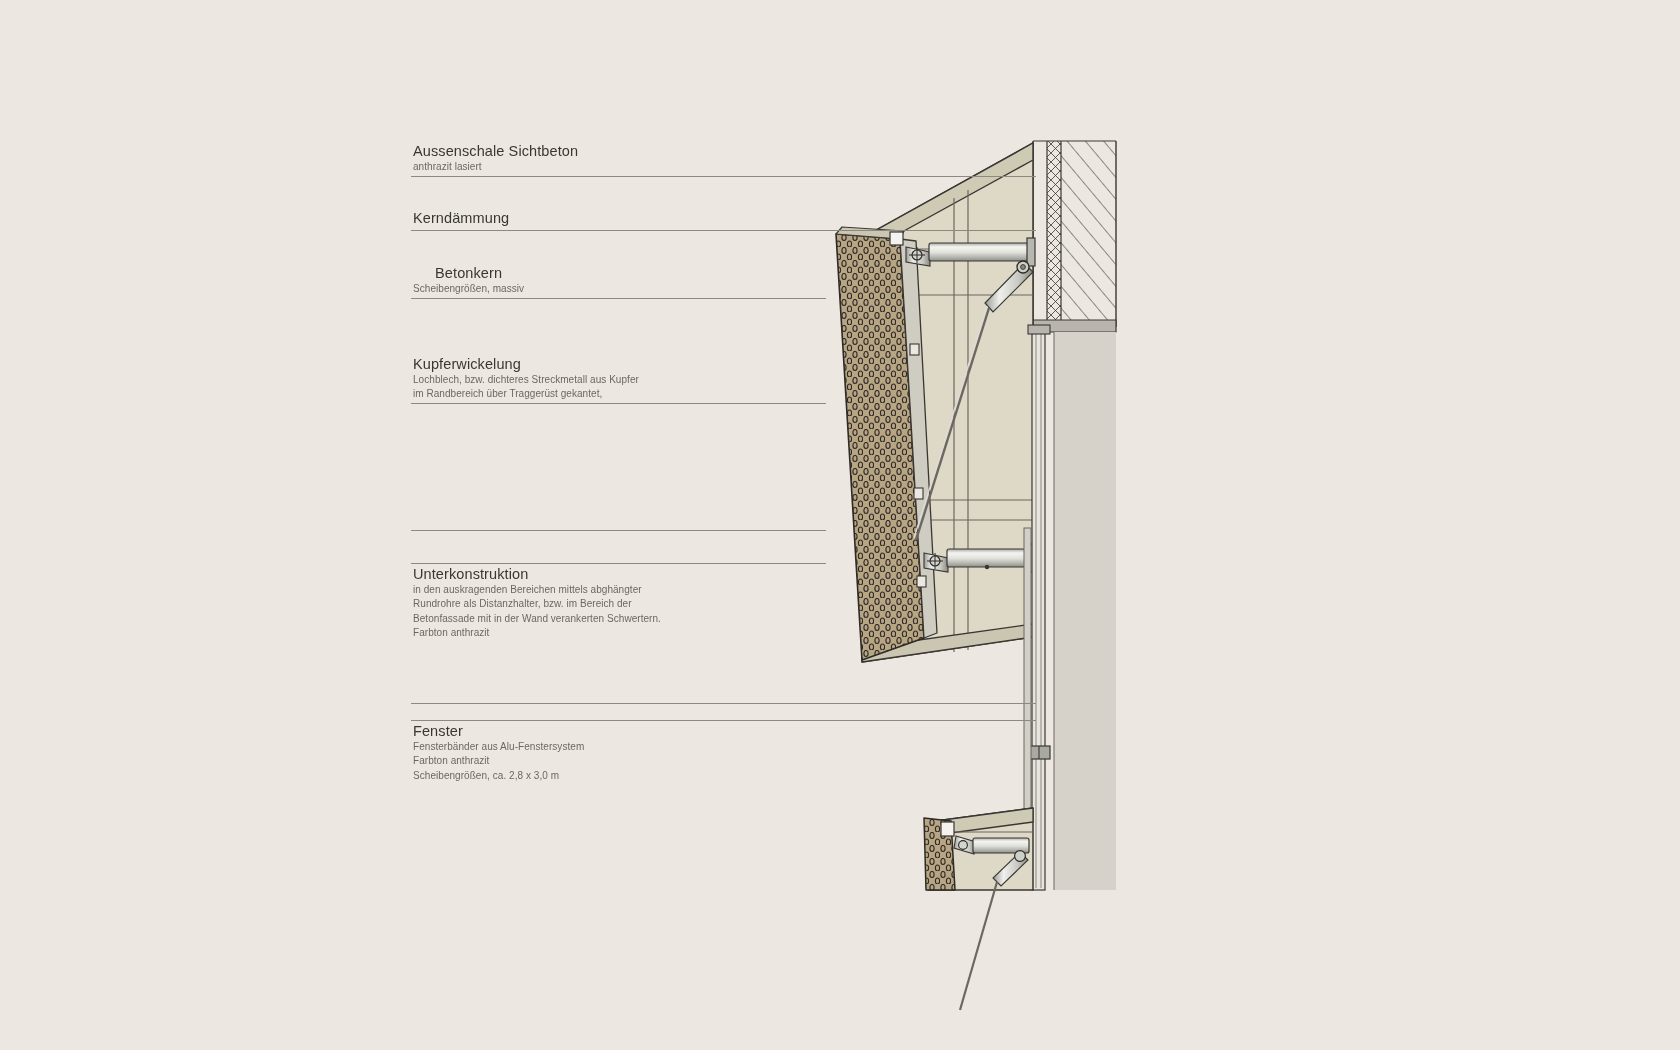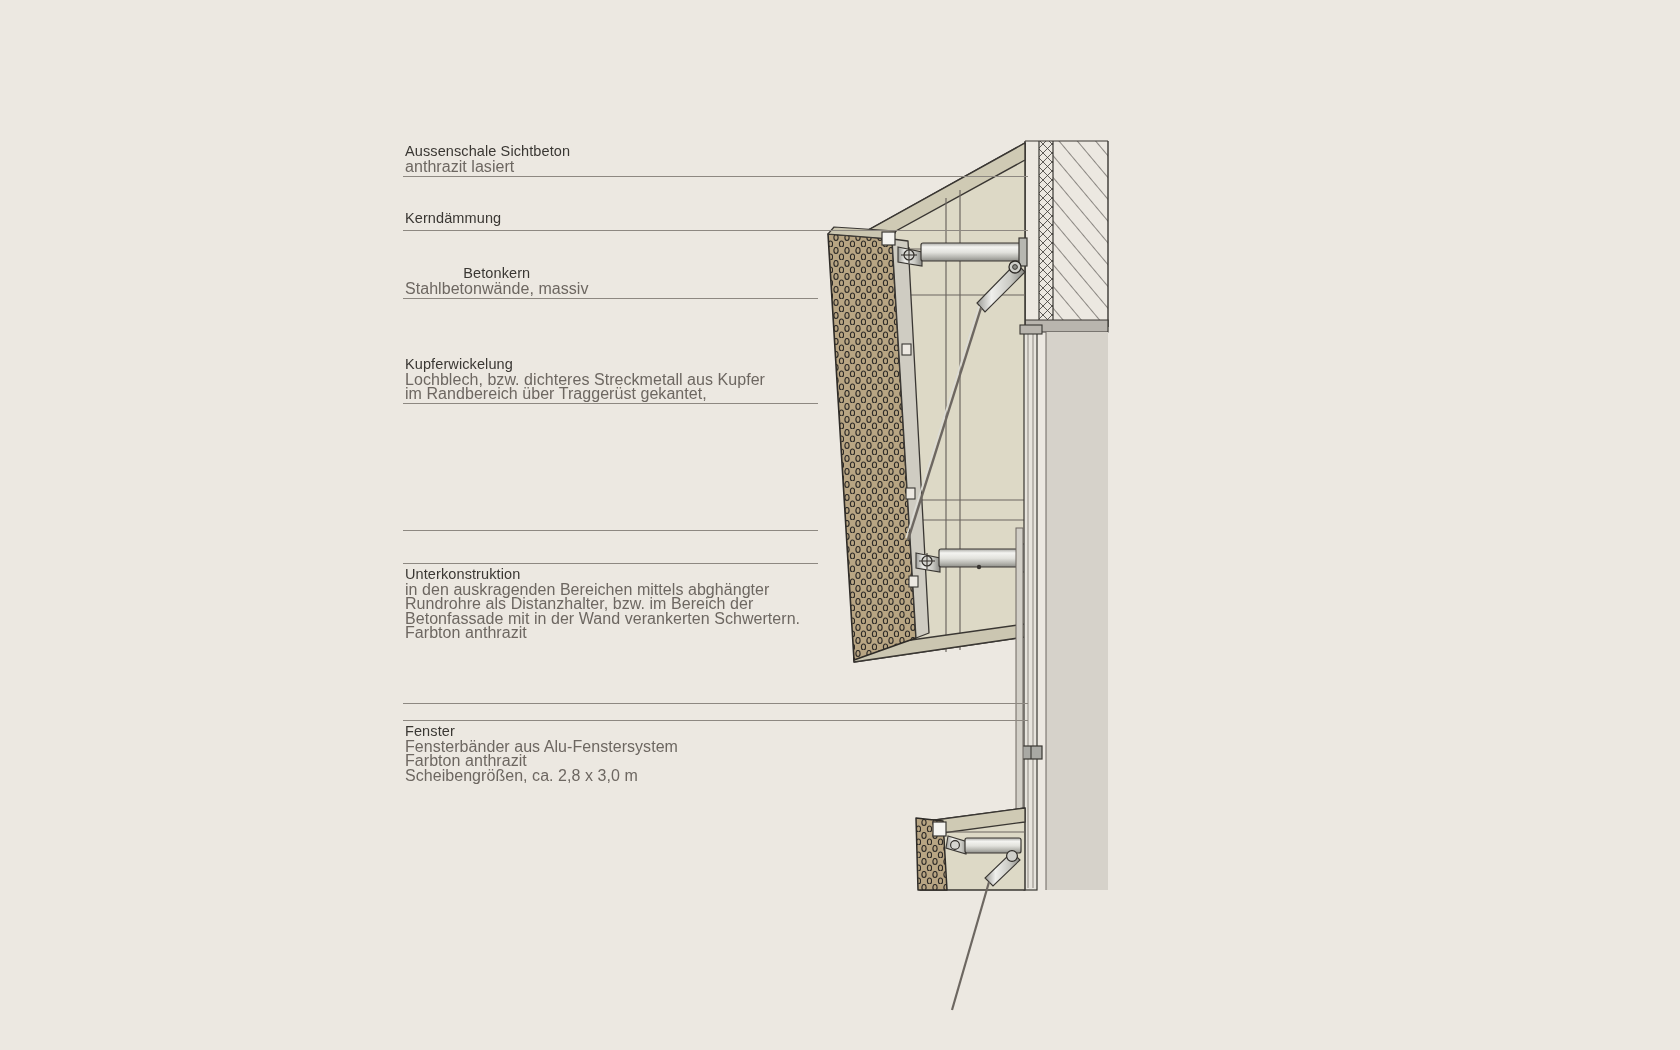--- a/index.html
+++ b/index.html
@@ -3,33 +3,33 @@
 <meta charset="utf-8">
 <style>
   html,body{margin:0;padding:0;}
   body{
     width:1680px;height:1050px;
     background:#ece8e1;
     font-family:"Liberation Sans","DejaVu Sans",sans-serif;
     overflow:hidden;
     position:relative;
   }
-  #stage{position:absolute;left:8px;top:0;width:1496px;height:1050px;}
+  #stage{position:absolute;left:16px;top:0;width:1496px;height:1050px;}
 
   
   .ann{position:absolute;left:397px;}
   .ann .ttl{
     font-size:14.5px;
     color:#3a3733;
     letter-spacing:.1px;
     line-height:15.5px;
     white-space:nowrap;
   }
   .ann .sub{
-    font-size:16px;
+    font-size:10px;
     color:#6d6761;
     letter-spacing:.05px;
     line-height:14.6px;
     white-space:nowrap;
   }
   
   .rule{
     position:absolute;
     height:0;
     border-top:1px solid #8d8881;
@@ -206,21 +206,21 @@
     <div class="ttl">Aussenschale Sichtbeton</div>
     <div class="sub">anthrazit lasiert</div>
   </div>
 
   <div class="ann" style="top:211px;">
     <div class="ttl">Kerndämmung</div>
   </div>
 
   <div class="ann" style="top:266px;text-align:center;">
     <div class="ttl">Betonkern</div>
-    <div class="sub">Stahlbetonwände, massiv</div>
+    <div class="sub">Scheibengrößen, massiv</div>
   </div>
 
   <div class="ann" style="top:357px;">
     <div class="ttl">Kupferwickelung</div>
     <div class="sub">Lochblech, bzw. dichteres Streckmetall aus Kupfer</div>
     <div class="sub">im Randbereich über Traggerüst gekantet,</div>
   </div>
 
 
   <div class="ann" style="top:567px;">

